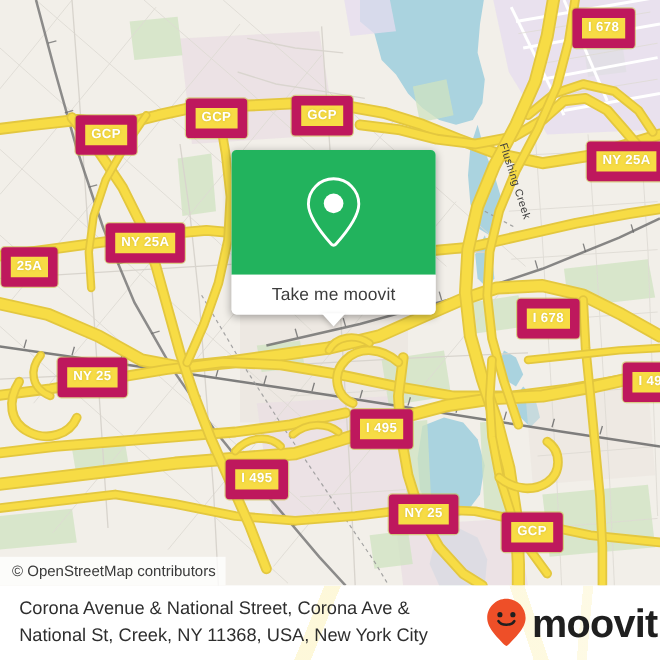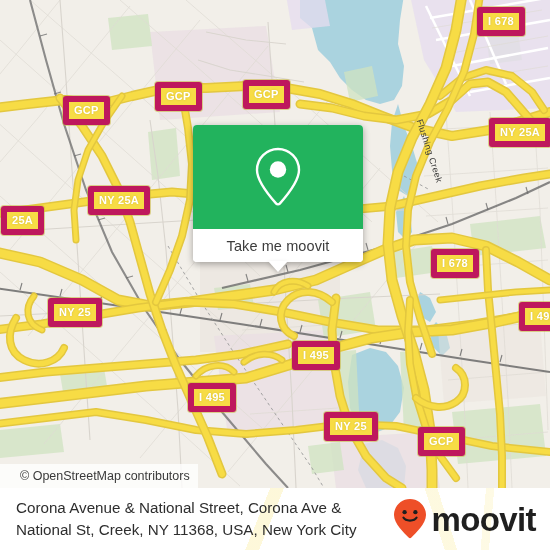--- a/index.html
+++ b/index.html
@@ -37,21 +37,21 @@
     width: 550px;
     height: 488px;
     display: block;
   }
 
   
   .shield {
     position: absolute;
     box-sizing: border-box;
     background: #f7dc45;
-    border: 6px solid #be185d;
+    border: 8px solid #be185d;
     border-radius: 3px;
     color: #ffffff;
     font-family: "Liberation Sans", sans-serif;
     font-weight: bold;
     font-size: 11px;
     line-height: 14px;
     letter-spacing: 0.3px;
     padding: 1px 5px 2px 5px;
     white-space: nowrap;
     text-shadow: 0 0 2px rgba(150,130,20,.35);
@@ -119,41 +119,41 @@
   }
 
   
   #attribution {
     position: absolute;
     left: 0;
     bottom: 0;
     height: 24px;
     display: flex;
     align-items: center;
-    padding: 0 8px 0 20px;
+    padding: 0 8px 0 10px;
     background: rgba(255,255,255,.78);
     color: #3a3a3a;
     font-size: 12.5px;
     font-family: "Liberation Sans", sans-serif;
     white-space: nowrap;
   }
 
   
   #bottom-bar {
     position: absolute;
     left: 0;
     top: 488px;
     width: 550px;
     height: 62px;
     background: #ffffff;
     display: flex;
     align-items: center;
     justify-content: space-between;
     box-sizing: border-box;
-    padding: 0 14px 0 16px;
+    padding: 0 2px 0 16px;
     overflow: hidden;
   }
   #bottom-bar::before {
     content: "";
     position: absolute;
     left: 0; top: 0; right: 0; bottom: 0;
     background:
       linear-gradient(112deg, transparent 47.0%, rgba(247,220,69,.20) 47.0%, rgba(247,220,69,.20) 49.4%, transparent 49.4%),
       linear-gradient(72deg, transparent 78.0%, rgba(247,220,69,.17) 78.0%, rgba(247,220,69,.17) 80.2%, transparent 80.2%),
       linear-gradient(95deg, transparent 87.5%, rgba(247,220,69,.14) 87.5%, rgba(247,220,69,.14) 89.0%, transparent 89.0%),

